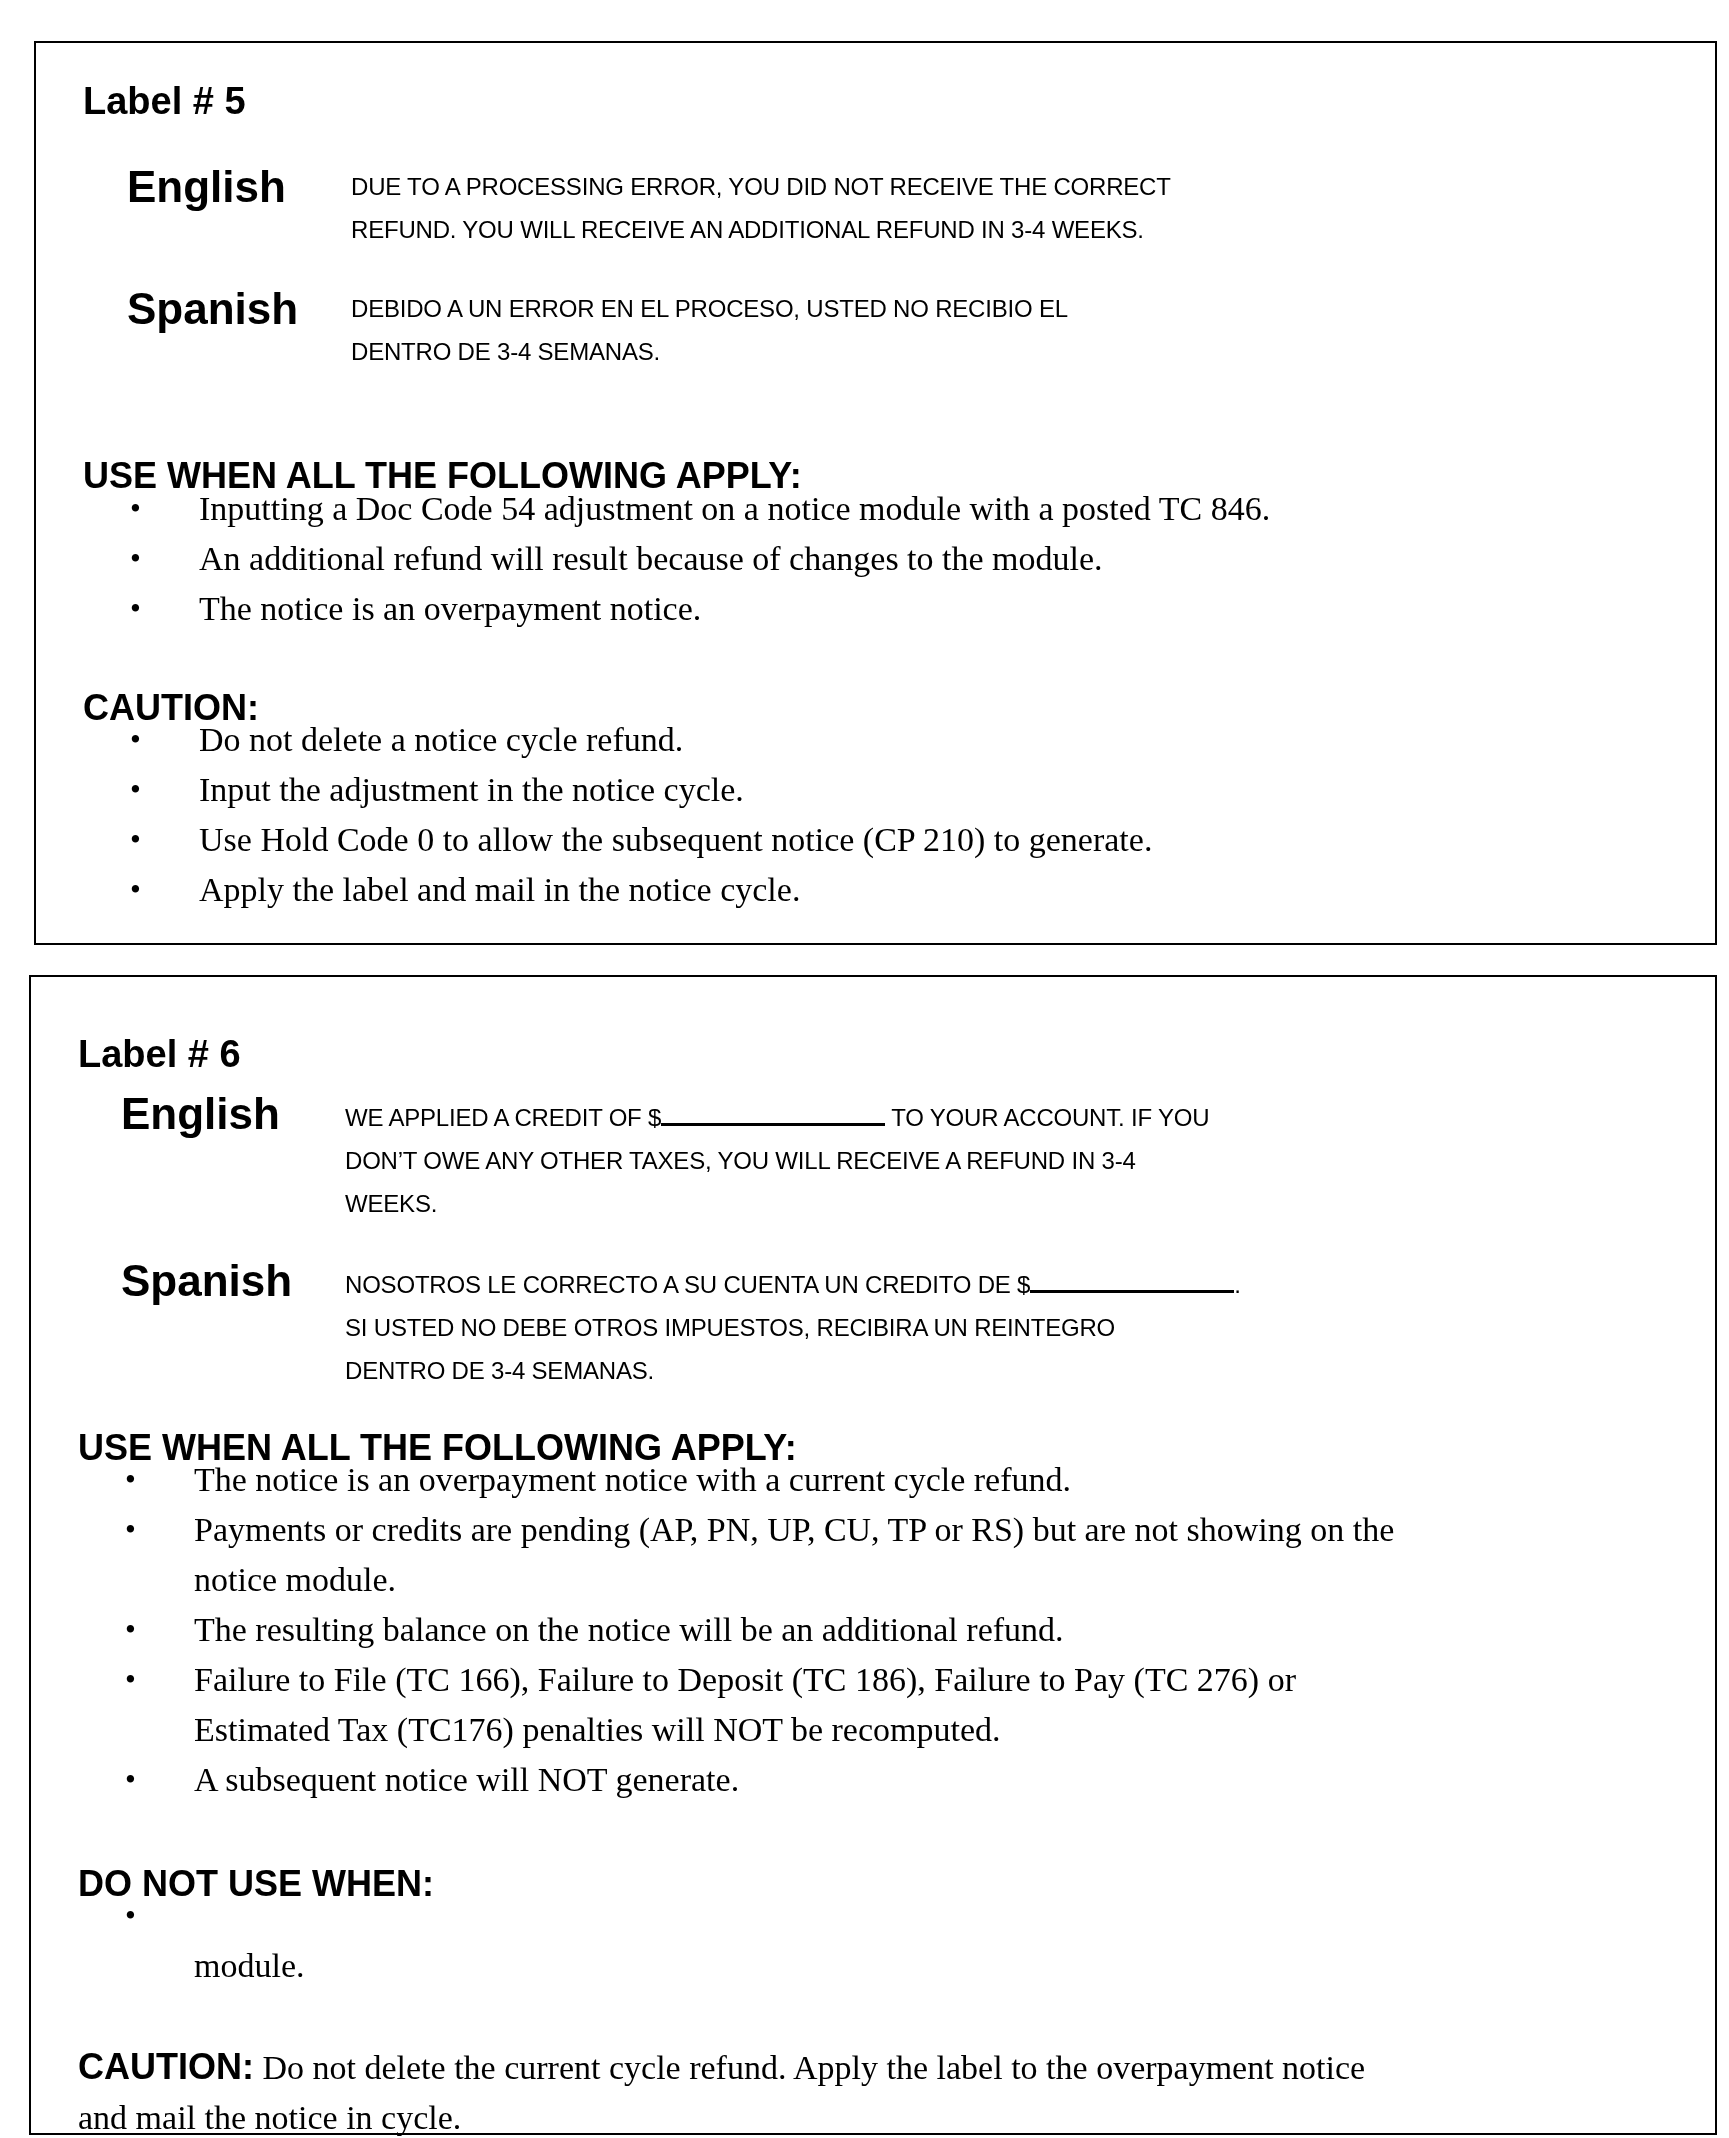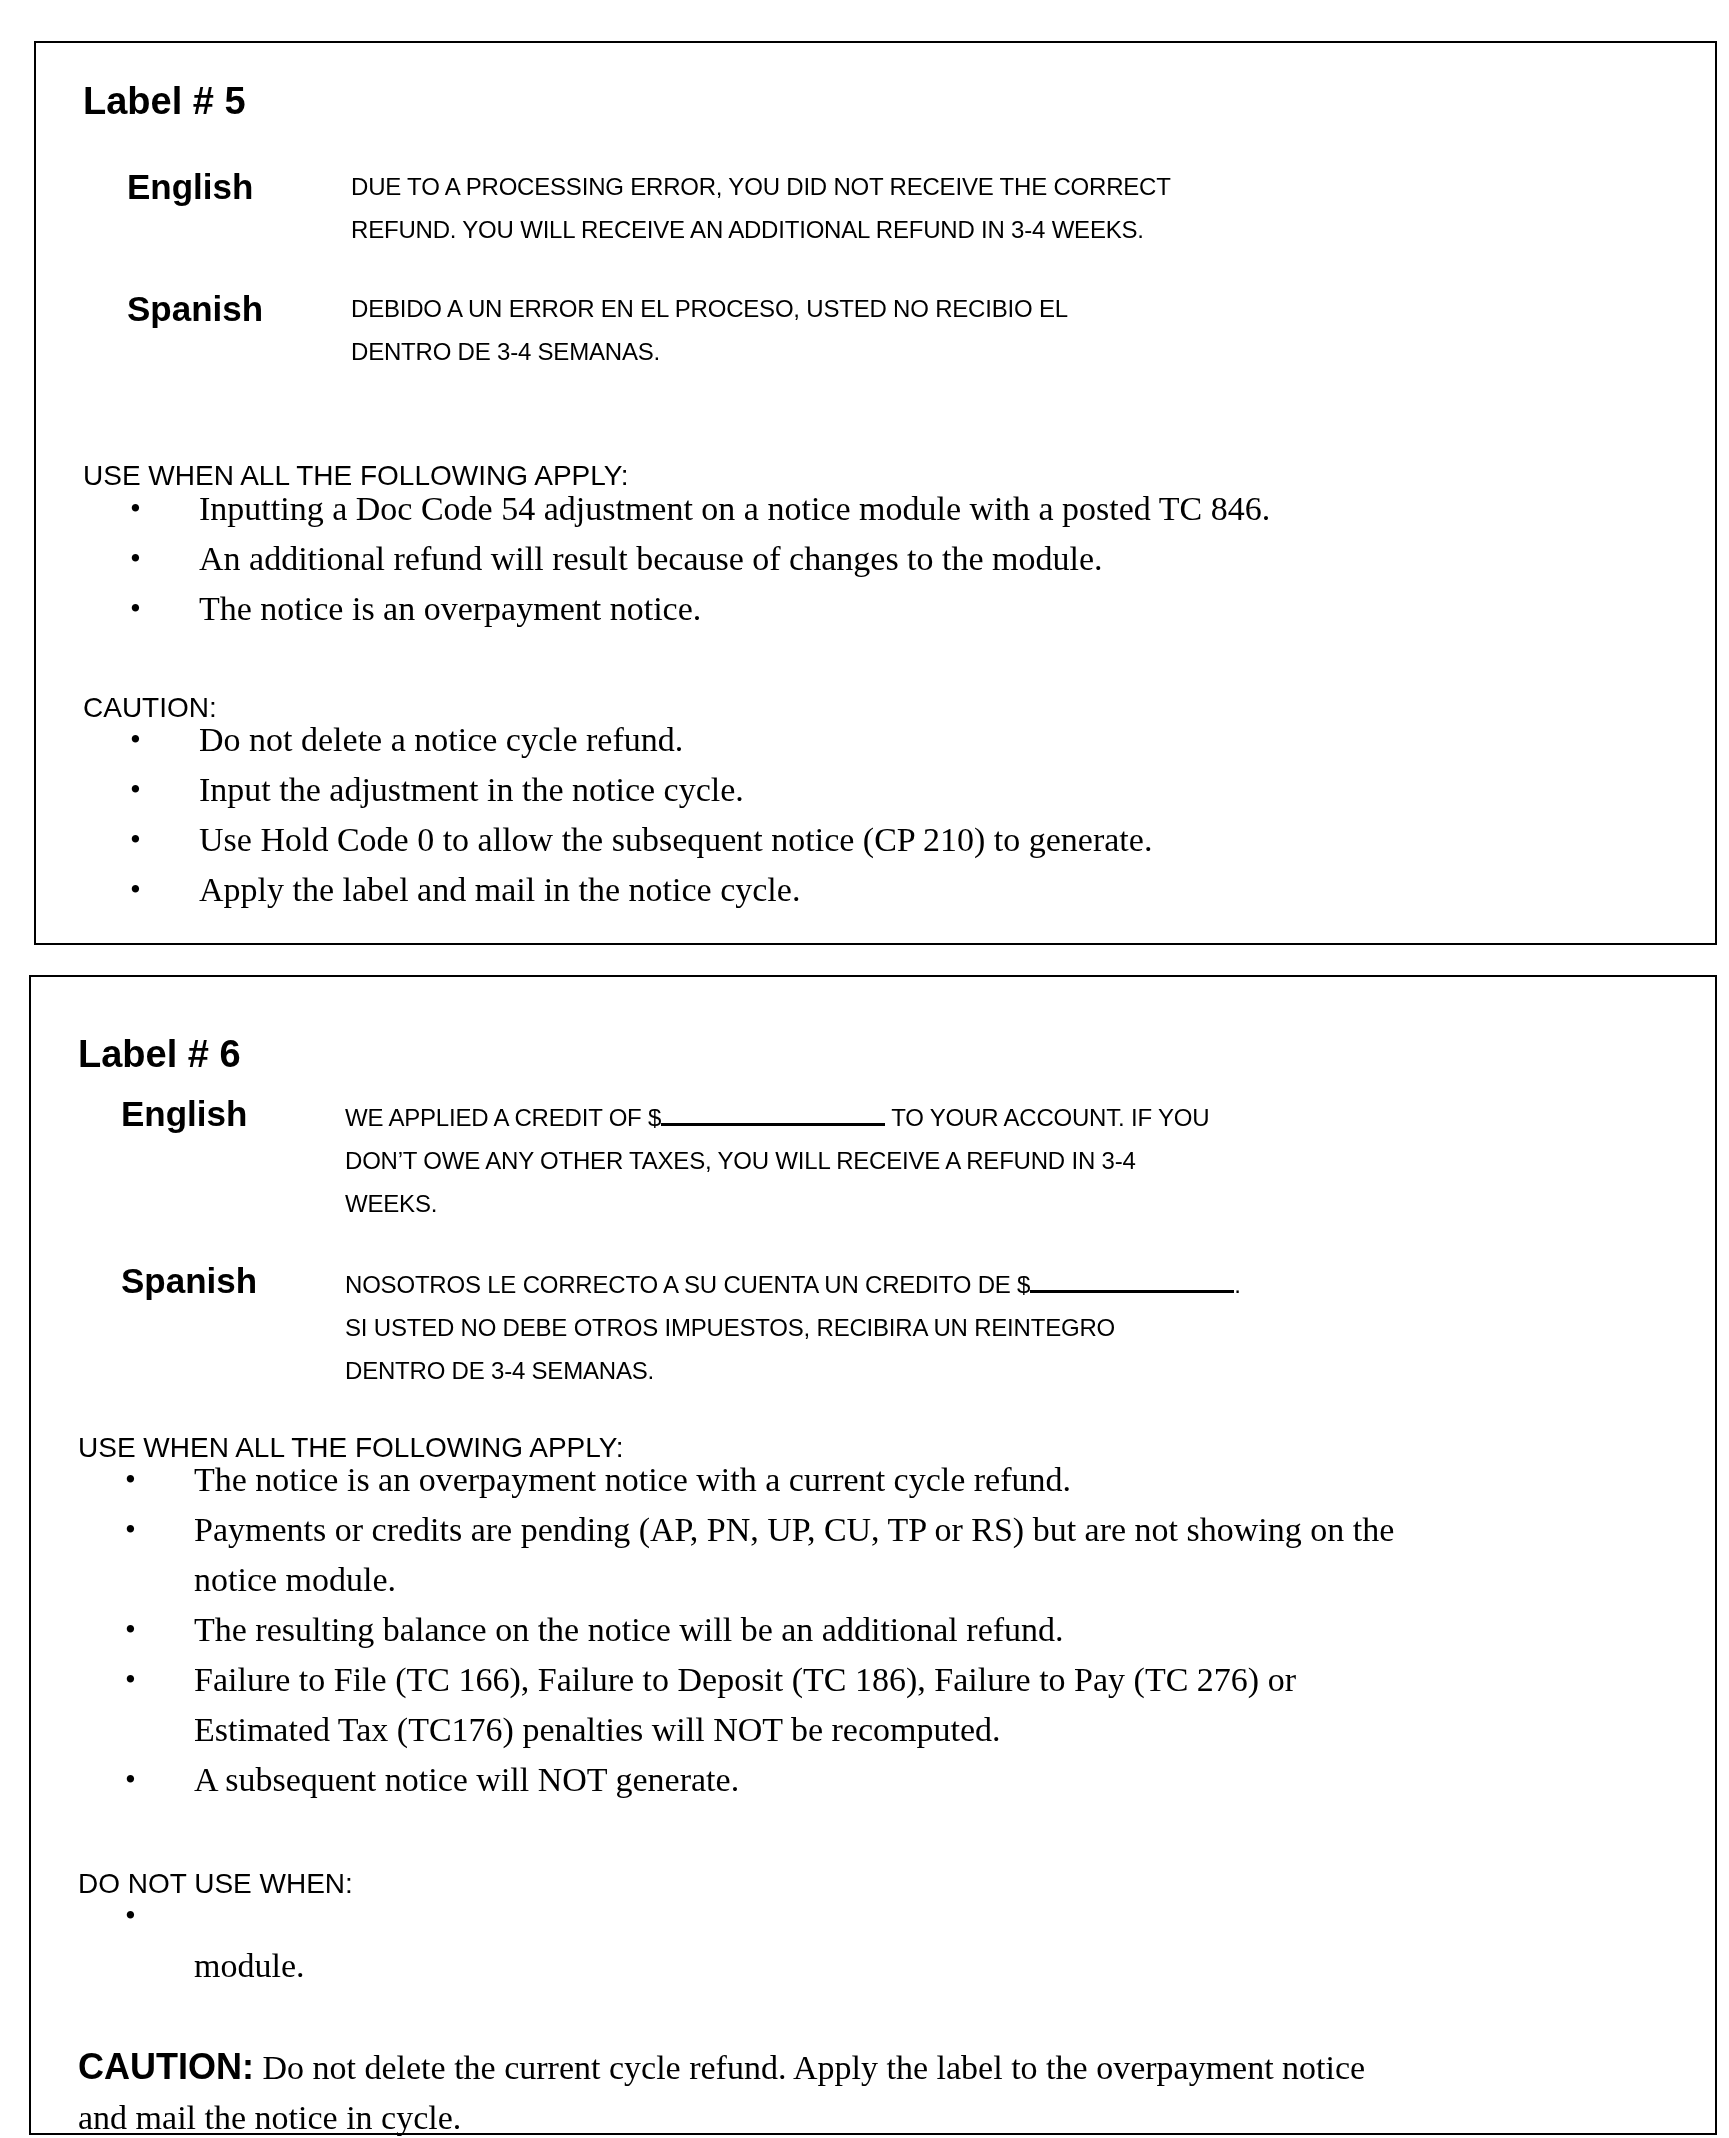--- a/index.html
+++ b/index.html
@@ -4,23 +4,23 @@
 <style>
   html, body { margin:0; padding:0; background:#ffffff; }
   body { width:1730px; height:2138px; position:relative; color:#000; overflow:hidden; }
   .box { position:absolute; border:2.7px solid #000; box-sizing:border-box; }
   #box5 { left:34px; top:41px; width:1683px; height:904px; }
   #box6 { left:29px; top:975px; width:1688px; height:1160px; }
   .abs { position:absolute; margin:18px; }
   .sans { font-family:"Liberation Sans", sans-serif; }
   .serif { font-family:"Liberation Serif", serif; }
   .title { font-weight:bold; font-size:38px; line-height:43px; }
-  .lang { font-weight:bold; font-size:35px; line-height:43px; }
+  .lang { font-weight:bold; font-size:44px; line-height:43px; }
   .msg { font-size:24px; line-height:43px; letter-spacing:-0.2px; }
-  .heading { font-weight:normal; font-size:28px; line-height:43px; }
+  .heading { font-weight:bold; font-size:36px; line-height:43px; }
   .bullets { list-style:none; padding:0; margin:0; }
   .bullets li { position:relative; font-size:34px; line-height:50px; padding-left:0; }
   .bullets li .dot { position:absolute; left:-69px; top:0; font-size:31px; }
   .blank { display:inline-block; border-bottom:3.6px solid #000; height:31px; vertical-align:baseline; }
   b { font-weight:normal; }
   .caution-text { font-size:34px; line-height:50px; }
 </style>
 </head>
 <body>
 

